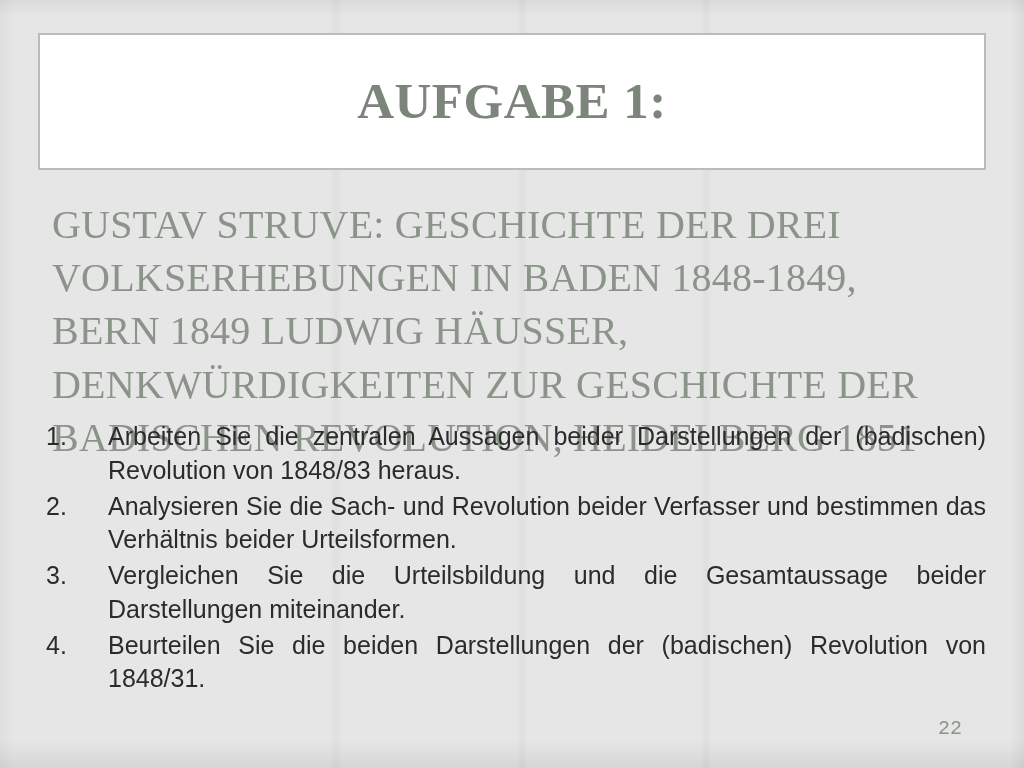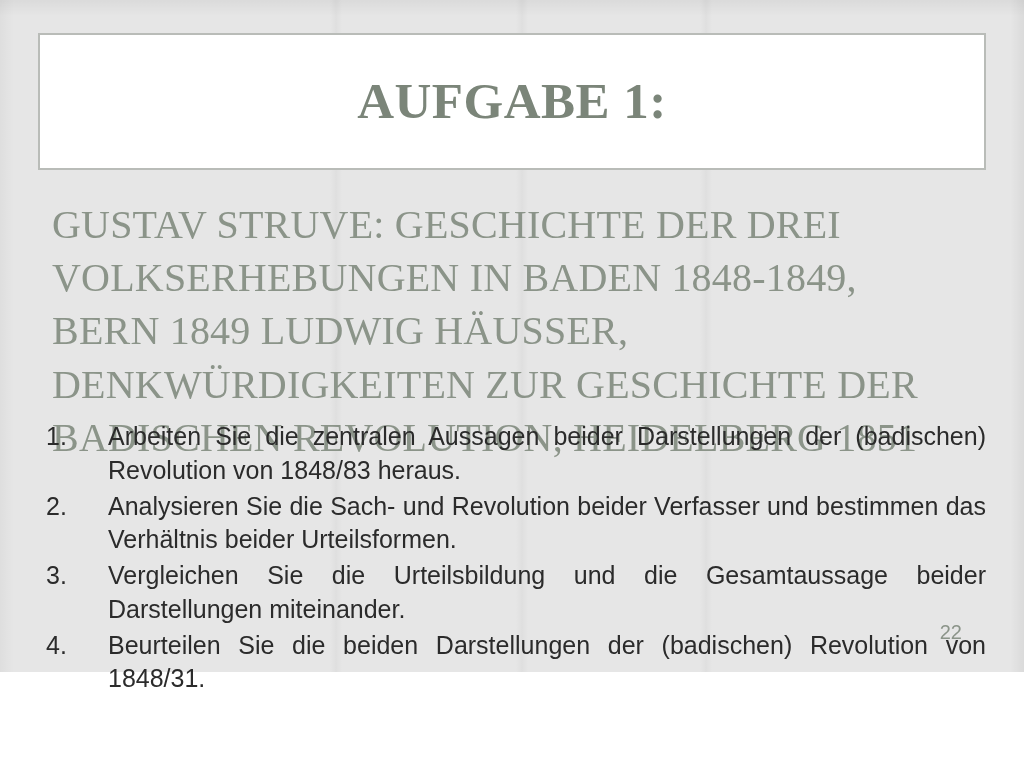--- a/index.html
+++ b/index.html
@@ -9,21 +9,21 @@
   body {
     width: 1024px;
     height: 768px;
     background: #ffffff;
     font-family: "Liberation Sans", sans-serif;
     overflow: hidden;
   }
   .slide {
     position: relative;
     width: 1024px;
-    height: 672px;
+    height: 768px;
     background:
       linear-gradient(to right,
         rgba(0,0,0,0.035) 0px, rgba(0,0,0,0.0) 14px,
         rgba(0,0,0,0.0) 330px, rgba(0,0,0,0.030) 336px,
         rgba(0,0,0,0.0) 342px,
         rgba(0,0,0,0.0) 516px, rgba(0,0,0,0.030) 522px,
         rgba(0,0,0,0.0) 528px,
         rgba(0,0,0,0.0) 700px, rgba(0,0,0,0.030) 706px,
         rgba(0,0,0,0.0) 712px,
         rgba(0,0,0,0.0) 1010px, rgba(0,0,0,0.05) 1024px),
@@ -93,21 +93,21 @@
     font-size: 25px;
     line-height: 1.35;
     color: #2b2b2b;
     text-align: justify;
     font-family: "Liberation Sans", sans-serif;
   }
   .page-number {
     position: absolute;
     right: 62px;
     bottom: 28px;
-    font-family: Liberation Sans, sans-serif;
+    font-family: Liberation Mono, monospace;
     font-size: 20px;
     color: #8b9489;
   }
 </style>
 </head>
 <body>
 
 <div class="slide">
 
   <div class="title-box">

